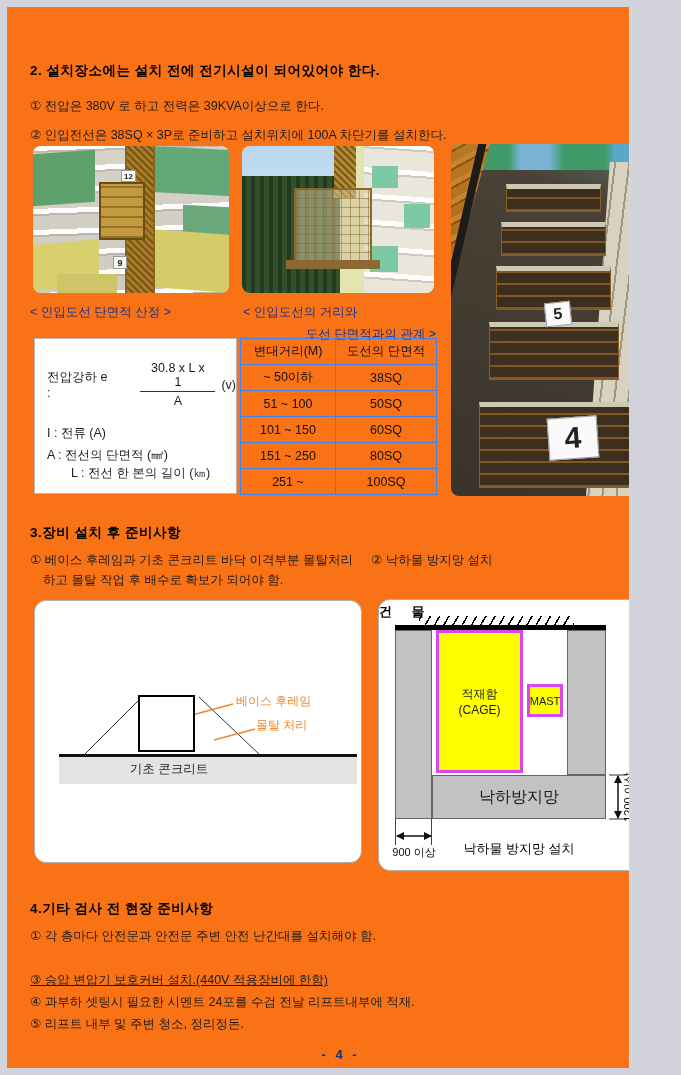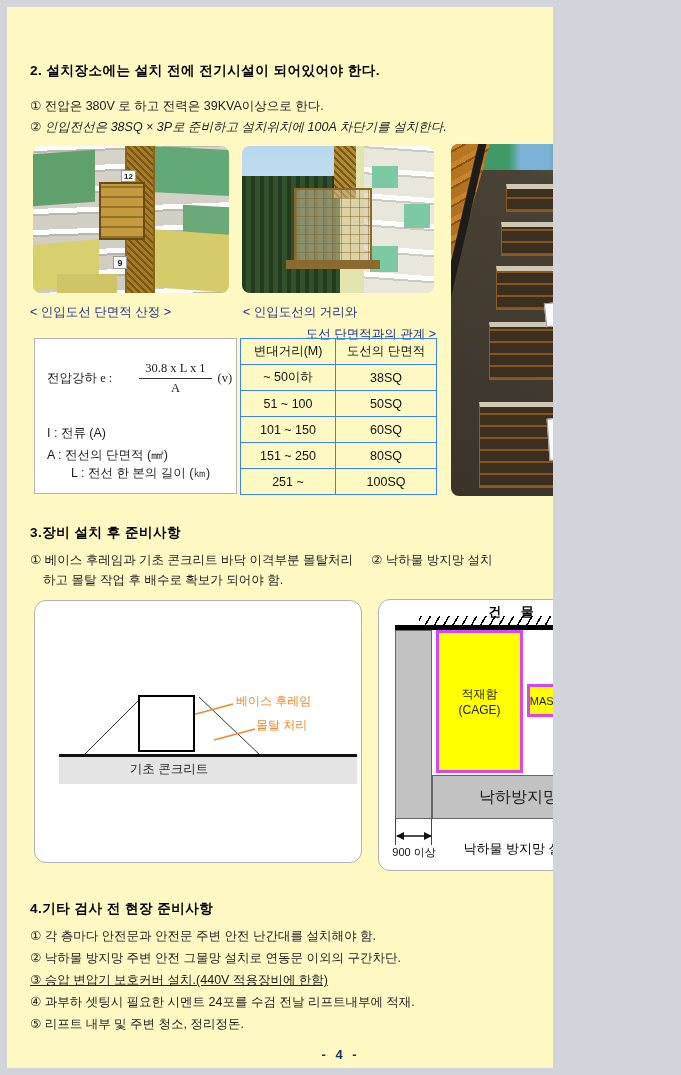--- a/index.html
+++ b/index.html
@@ -1,18 +1,18 @@
 <!DOCTYPE html>
 <html><head>
 <meta charset="utf-8">
 <style>
   html,body{margin:0;padding:0;background:#fff;}
   body{font-family:"Liberation Sans","DejaVu Sans",sans-serif;color:#1a1a1a;}
   .page{width:681px;height:1075px;background:#d3d3dc;padding:7px;box-sizing:border-box;}
-  .inner{position:relative;width:546px;height:1061px;background:#fef9c3;overflow:hidden;}
+  .inner{position:relative;width:622px;height:1061px;background:#f97316;overflow:hidden;}
   .abs{position:absolute;}
   .h-sec{font-size:13.5px;font-weight:bold;color:#000;letter-spacing:0.5px;}
   .body-txt{font-size:12.5px;color:#1c1c1c;}
   .cap{font-size:12.5px;color:#1e2f87;}
   
   .photo{position:absolute;border-radius:8px;overflow:hidden;}
   .p1{left:26px;top:139px;width:196px;height:147px;}
   .p1-bg{position:absolute;inset:0;background:
      repeating-linear-gradient(178deg, rgba(255,255,255,0.95) 0 5px, rgba(120,115,100,0.28) 5px 7px, rgba(205,201,190,0.25) 7px 21px),
      linear-gradient(180deg,#d9d6cd,#cfccc2);}
@@ -77,21 +77,21 @@
   .footer{left:0;top:1040px;width:667px;text-align:center;font-size:13px;font-weight:bold;color:#17316e;letter-spacing:3px;}
 </style>
 </head>
 <body>
 
 <div class="page">
   <div class="inner">
 
     <div class="abs h-sec" style="left:23px;top:55px;">2. 설치장소에는 설치 전에 전기시설이 되어있어야 한다.</div>
     <div class="abs body-txt" style="left:23px;top:91px;">① 전압은 380V 로 하고 전력은 39KVA이상으로 한다.</div>
-    <div class="abs body-txt" style="left:23px;top:112px;font-style:italic;">② 인입전선은 38SQ × 3P로 준비하고 설치위치에 100A 차단기를 설치한다.</div>
+    <div class="abs body-txt" style="left:23px;top:120px;">② 인입전선은 38SQ × 3P로 준비하고 설치위치에 100A 차단기를 설치한다.</div>
 
     <div class="photo p1">
       <div class="p1-bg"></div>
       <div class="p1-green1"></div>
       <div class="p1-green2"></div>
       <div class="p1-green3"></div>
       <div class="p1-yellow1"></div>
       <div class="p1-yellow2"></div>
       <div class="p1-yellow3"></div>
       <div class="p1-mast"></div>
@@ -127,21 +127,21 @@
       <div class="p3-rail"></div>
       <div class="p-sign" style="left:94px;top:158px;width:26px;height:24px;font-size:16px;transform:rotate(-6deg);">5</div>
       <div class="p-sign" style="left:97px;top:273px;width:50px;height:42px;font-size:30px;transform:rotate(-4deg);">4</div>
     </div>
 
     <div class="abs cap" style="left:23px;top:297px;">&lt; 인입도선 단면적 산정 &gt;</div>
     <div class="abs cap" style="left:236px;top:297px;">&lt; 인입도선의 거리와</div>
     <div class="abs cap" style="left:233px;top:319px;width:196px;text-align:right;">도선 단면적과의 관계 &gt;</div>
 
     <div class="abs fbox">
-      <div style="position:absolute;left:12px;top:22px;display:flex;align-items:center;gap:6px;font-family:Liberation Serif, serif;">
+      <div style="position:absolute;left:12px;top:22px;display:flex;align-items:center;gap:6px;">
         <span class="body-txt">전압강하 e :</span>
         <span class="frac">
           <span class="num" style="display:block;">30.8 x L x 1</span>
           <span class="den" style="display:block;">A</span>
         </span>
         <span class="body-txt">(v)</span>
       </div>
       <div class="body-txt" style="position:absolute;left:12px;top:86px;">I : 전류 (A)</div>
       <div class="body-txt" style="position:absolute;left:12px;top:108px;">A : 전선의 단면적 (㎟)</div>
       <div class="body-txt" style="position:absolute;left:12px;top:126px;margin-left:24px;">L : 전선 한 본의 길이 (㎞)</div>
@@ -190,21 +190,21 @@
       </svg>
       <div style="position:absolute;left:103px;top:94px;width:57px;height:57px;border:2px solid #000;background:#fff;box-sizing:border-box;"></div>
       <div style="position:absolute;left:24px;top:153px;width:298px;height:3px;background:#111;"></div>
       <div style="position:absolute;left:24px;top:156px;width:298px;height:27px;background:#e4e4e4;"></div>
       <div class="body-txt" style="position:absolute;left:24px;top:160px;width:220px;text-align:center;">기초 콘크리트</div>
       <div class="orange-lbl" style="position:absolute;left:201px;top:92px;">베이스 후레임</div>
       <div class="orange-lbl" style="position:absolute;left:221px;top:116px;">몰탈 처리</div>
     </div>
 
     <div class="abs dbox net-box">
-      <div style="position:absolute;left:0;top:3px;width:100%;text-align:center;font-size:13px;font-weight:bold;letter-spacing:8px;color:#000;">건 물</div>
+      <div style="position:absolute;left:0;top:3px;width:100%;font-size:13px;font-weight:bold;letter-spacing:8px;color:#000;">건 물</div>
       <div style="position:absolute;left:40px;top:16px;width:155px;height:9px;background:repeating-linear-gradient(-60deg,#000 0 1.5px,transparent 1.5px 8px);"></div>
       <div style="position:absolute;left:16px;top:25px;width:211px;height:5px;background:#000;"></div>
       <div class="gray-fill" style="left:16px;top:30px;width:37px;height:189px;"></div>
       <div class="gray-fill" style="left:188px;top:30px;width:39px;height:145px;"></div>
       <div class="yellow-fill" style="left:57px;top:30px;width:87px;height:143px;display:flex;flex-direction:column;align-items:center;justify-content:center;font-size:12px;">
         <span>적재함</span>
         <span>(CAGE)</span>
       </div>
       <div class="yellow-fill" style="left:148px;top:84px;width:36px;height:33px;display:flex;align-items:center;justify-content:center;font-size:11px;">
         <span>MAST</span>
@@ -228,21 +228,20 @@
         <line x1="2" y1="6" x2="36" y2="6" stroke="#111" stroke-width="1.5"></line>
         <polygon points="1,6 9,2 9,10" fill="#111"></polygon>
         <polygon points="37,6 29,2 29,10" fill="#111"></polygon>
       </svg>
       <div class="dim-lbl" style="position:absolute;left:6px;top:245px;width:58px;text-align:center;">900 이상</div>
       <div style="position:absolute;left:60px;top:240px;width:160px;text-align:center;font-size:13px;font-weight:normal;color:#000;">낙하물 방지망 설치</div>
     </div>
 
     <div class="abs h-sec" style="left:23px;top:893px;">4.기타 검사 전 현장 준비사항</div>
     <div class="abs body-txt" style="left:23px;top:921px;">① 각 층마다 안전문과 안전문 주변 안전 난간대를 설치해야 함.</div>
-    <div class="abs body-txt" style="left:23px;top:943px;">② 낙하물 방지망 주변 안전 그물망 설치로 연동문 이외의 구간차단.</div>
     <div class="abs body-txt" style="left:23px;top:965px;text-decoration:underline;">③ 승압 변압기 보호커버 설치.(440V 적용장비에 한함)</div>
     <div class="abs body-txt" style="left:23px;top:987px;">④ 과부하 셋팅시 필요한 시멘트 24포를 수검 전날 리프트내부에 적재.</div>
     <div class="abs body-txt" style="left:23px;top:1009px;">⑤ 리프트 내부 및 주변 청소, 정리정돈.</div>
 
     <div class="abs footer">- 4 -</div>
 
   </div>
 </div>
 
 </body></html>

